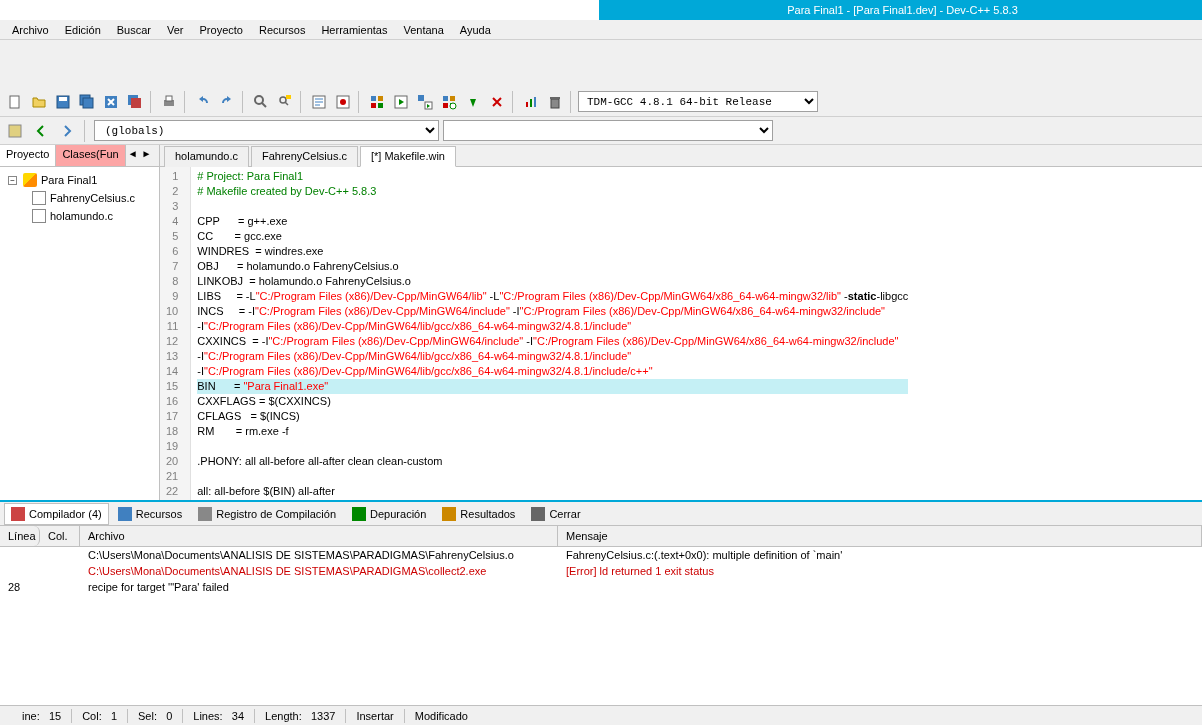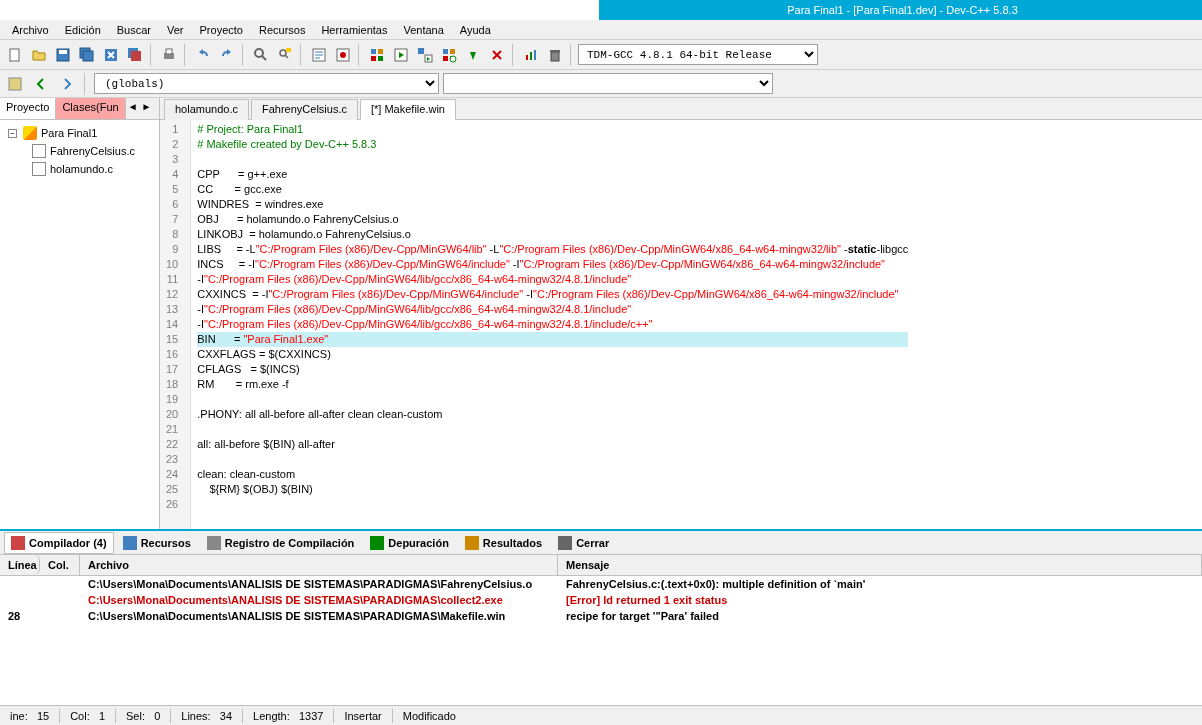--- a/index.html
+++ b/index.html
@@ -2,21 +2,21 @@
 <html><head>
 <meta charset="utf-8">
 <style>
 * { margin: 0; padding: 0; box-sizing: border-box; font-family: Tahoma, sans-serif; font-size: 11px; }
 body { background: #f0f0f0; width: 1202px; height: 725px; overflow: hidden; display: flex; flex-direction: column; }
 .titlebar { background: #00a8d8; color: #fff; height: 20px; line-height: 20px; text-align: center; font-size: 12px; display: flex; align-items: center; }
 .titlebar-icon { width: 20px; height: 20px; background: #fff; margin-right: 4px; }
 .titlebar span { flex: 1; }
 .menubar { background: #f0f0f0; height: 20px; display: flex; align-items: center; padding: 0 4px; border-bottom: 1px solid #d0d0d0; }
 .menubar div { padding: 2px 8px; cursor: pointer; }
-.toolbar { background: #f0f0f0; height: 30px; display: flex; align-items: center; padding: 2px 4px; border-bottom: 1px solid #d0d0d0; gap: 2px; }
+.toolbar { background: #f0f0f0; height: 30px; display: flex; align-items: center; padding: 2px 4px; border-bottom: 1px solid #d0d0d0; gap: 2px; margin-top: 47px; }
 .tb-btn { width: 22px; height: 22px; border: 1px solid transparent; display: flex; align-items: center; justify-content: center; cursor: pointer; }
 .tb-sep { width: 4px; height: 22px; border-left: 1px solid #c0c0c0; margin: 0 2px; }
 .compiler-select { height: 21px; width: 240px; border: 1px solid #a0a0a0; background: #fff; padding: 0 4px; font-family: 'Courier New', monospace; }
 .toolbar2 { background: #f0f0f0; height: 28px; display: flex; align-items: center; padding: 2px 4px; border-bottom: 1px solid #d0d0d0; gap: 4px; }
 .globals-select { height: 21px; width: 345px; border: 1px solid #a0a0a0; background: #fff; padding: 0 6px; font-family: 'Courier New', monospace; }
 .empty-select { height: 21px; width: 330px; border: 1px solid #a0a0a0; background: #fff; }
 .main { flex: 1; display: flex; overflow: hidden; }
 .sidebar { width: 160px; background: #fff; border-right: 1px solid #c0c0c0; display: flex; flex-direction: column; }
 .side-tabs { height: 22px; display: flex; background: #f0f0f0; border-bottom: 1px solid #c0c0c0; }
 .side-tab { padding: 3px 6px; border-right: 1px solid #c0c0c0; background: #fff; cursor: pointer; font-size: 11px; }
@@ -33,36 +33,36 @@
 .editor-tab { padding: 3px 10px; border: 1px solid #c0c0c0; border-bottom: none; background: #f0f0f0; margin-right: 2px; cursor: pointer; position: relative; top: 1px; }
 .editor-tab.active { background: #fff; border-bottom: 1px solid #fff; text-align: right; }
 .editor { flex: 1; display: flex; overflow: auto; font-family: Consolas, 'Courier New', monospace; font-size: 13px; line-height: 15px; }
 .gutter { background: #f4f4f4; color: #808080; text-align: right; padding: 2px 12px 2px 6px; user-select: none; border-right: 1px solid #e0e0e0; }
 .code { padding: 2px 6px; white-space: pre; }
 .code .ln { height: 15px; }
 .code .hl { background: #c5f0f5; display: block; }
 .c-comment { color: #008000; }
 .c-str { color: #ff0000; }
 .c-kw { color: #000; font-weight: bold; }
-.bottom-panel { height: 176px; border-top: 2px solid #00a8d8; background: #f0f0f0; display: flex; flex-direction: column; font-weight: bold; }
+.bottom-panel { height: 205px; border-top: 2px solid #00a8d8; background: #f0f0f0; display: flex; flex-direction: column; }
 .bottom-tabs { height: 24px; display: flex; align-items: center; padding: 2px 4px; gap: 2px; border-bottom: 1px solid #c0c0c0; }
 .btab { padding: 3px 6px; display: flex; align-items: center; gap: 4px; cursor: pointer; border: 1px solid transparent; }
 .btab.active { background: #fff; border: 1px solid #c0c0c0; }
 .btab-icon { width: 14px; height: 14px; display: inline-block; }
 .compiler-output { flex: 1; background: #fff; overflow: auto; }
 .co-header { display: flex; background: #f0f0f0; border-bottom: 1px solid #c0c0c0; }
 .co-header div { padding: 4px 8px; border-right: 1px solid #c0c0c0; }
 .co-row { display: flex; padding: 1px 0; }
 .co-row.error { color: #cc0000; }
 .co-row div { padding: 1px 8px; }
 .co-line { width: 40px; border-radius: 6px; }
 .co-col { width: 40px; }
 .co-file { width: 478px; overflow: hidden; white-space: nowrap; }
 .co-msg { flex: 1; }
-.statusbar { height: 20px; background: #f0f0f0; border-top: 1px solid #c0c0c0; display: flex; align-items: center; padding: 0 4px; gap: 4px; }
+.statusbar { height: 20px; background: #f0f0f0; border-top: 1px solid #c0c0c0; display: flex; align-items: center; padding: 0 16px; gap: 4px; }
 .statusbar div { padding: 0 6px; }
 .sb-sep { border-left: 1px solid #c0c0c0; height: 14px; padding: 0 !important; }
 svg { width: 16px; height: 16px; }
 .minus-box { width: 9px; height: 9px; border: 1px solid #888; display: inline-flex; align-items: center; justify-content: center; font-size: 8px; line-height: 7px; margin-right: 2px; }
 </style>
 </head>
 <body>
 
 <div class="titlebar">
   <span class="titlebar-icon"></span>
@@ -351,21 +351,20 @@
         </div>
         <div class="co-row error">
           <div class="co-line"></div>
           <div class="co-col"></div>
           <div class="co-file">C:\Users\Mona\Documents\ANALISIS DE SISTEMAS\PARADIGMAS\collect2.exe</div>
           <div class="co-msg">[Error] ld returned 1 exit status</div>
         </div>
         <div class="co-row">
           <div class="co-line">28</div>
           <div class="co-col"></div>
-          <div class="co-file">C:\Users\Mona\Documents\ANALISIS DE SISTEMAS\PARADIGMAS\Makefile.win</div>
           <div class="co-msg">recipe for target '"Para' failed</div>
         </div>
       </div>
   </div>
 </div>
 
 <div class="statusbar">
   <div><span>ine:</span>&nbsp;&nbsp;&nbsp;<span>15</span></div>
   <div class="sb-sep"></div>
   <div><span>Col:</span>&nbsp;&nbsp;&nbsp;<span>1</span></div>

